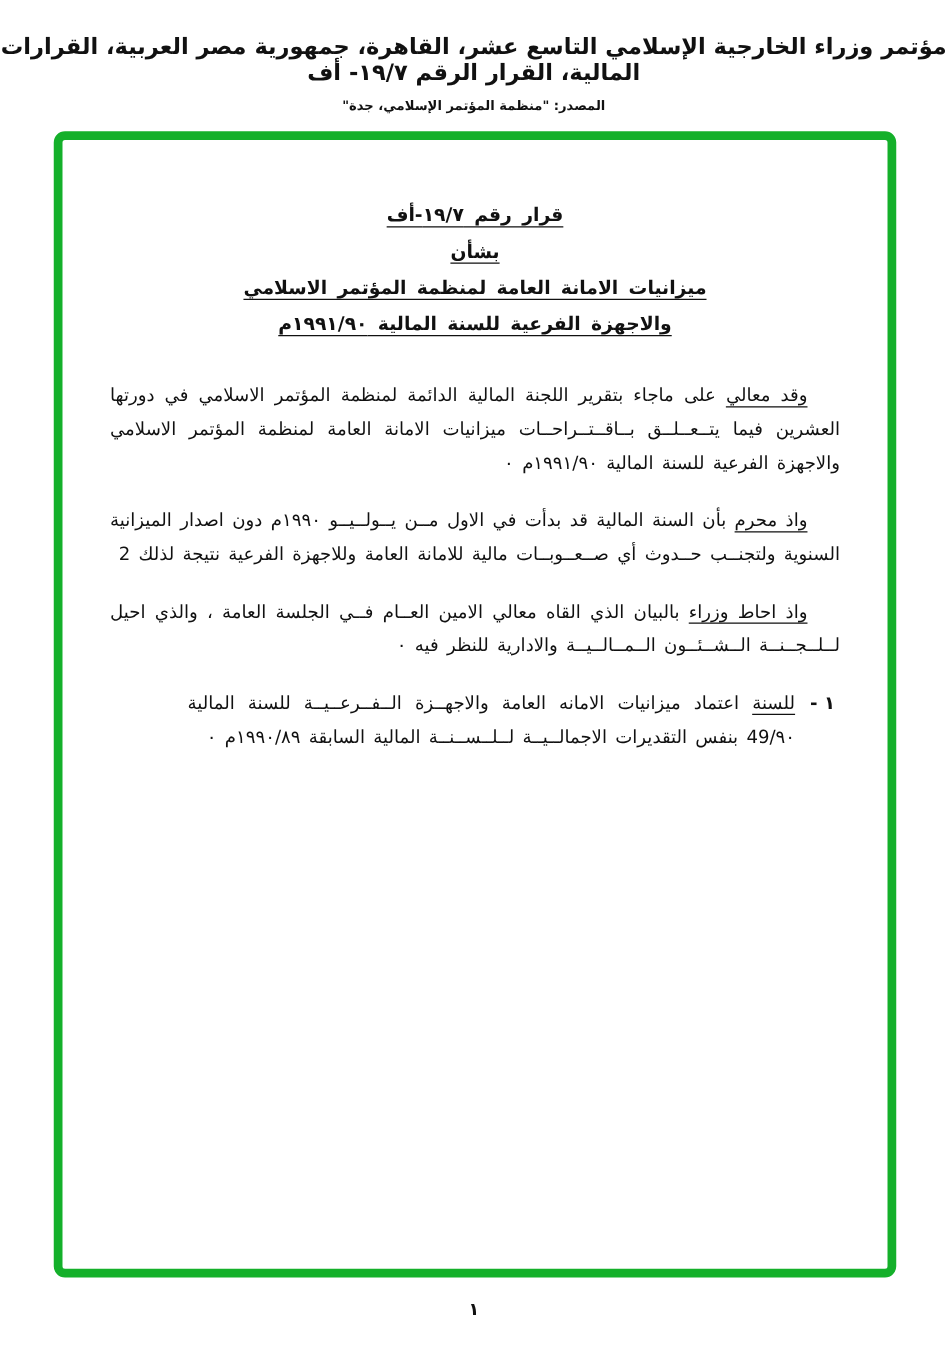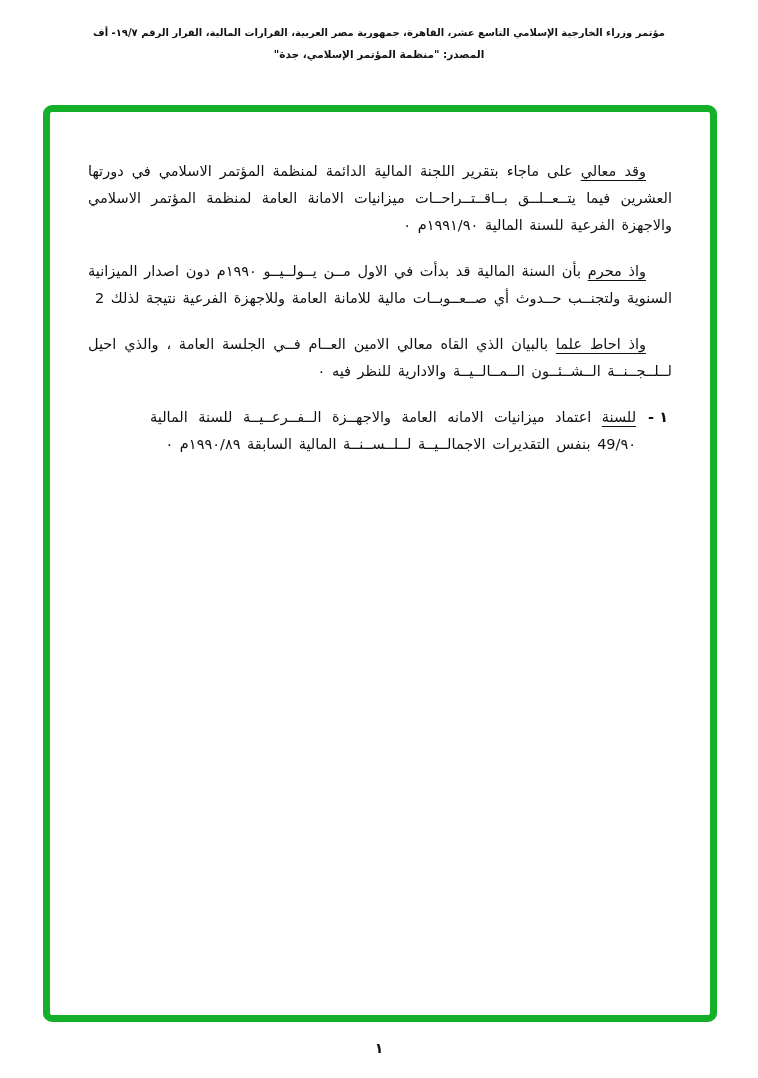--- a/index.html
+++ b/index.html
@@ -15,21 +15,21 @@
     height: 1078px;
     background: #ffffff;
     overflow: hidden;
   }
   .header {
     text-align: center;
     padding-top: 27px;
     font-weight: bold;
     direction: rtl;
   }
-  .header-line1 { font-size: 10px; letter-spacing: 0; }
+  .header-line1 { font-size: 18px; letter-spacing: 0; }
   .header-line2 { font-size: 10.5px; margin-top: 10px; }
 
   .frame {
     position: absolute;
     left: 43px;
     top: 105px;
     width: 660px;
     height: 903px;
     border: 7px solid #14b02a;
     border-radius: 9px;
@@ -88,28 +88,34 @@
 <div class="page">
 
   <div class="header">
     <div class="header-line1">مؤتمر وزراء الخارجية الإسلامي التاسع عشر، القاهرة، جمهورية مصر العربية، القرارات المالية، القرار الرقم ١٩/٧- أف</div>
     <div class="header-line2">المصدر:  "منظمة المؤتمر الإسلامي، جدة"</div>
   </div>
 
   <div class="frame">
     <div class="content">
 
+      <div class="title-block">
+        <div><span class="u">قرار رقم ١٩/٧-أف</span></div>
+        <div><span class="u">بشأن</span></div>
+        <div><span class="u">ميزانيات الامانة العامة لمنظمة المؤتمر الاسلامي</span></div>
+        <div><span class="u">والاجهزة الفرعية للسنة المالية ١٩٩١/٩٠م</span></div>
+      </div>
 
 
       <p class="para"><span class="lead">وقد معالي</span><span> على ماجاء بتقرير اللجنة المالية الدائمة لمنظمة المؤتمر الاسلامي في دورتها العشرين فيما يتــعــلــق بــاقــتــراحــات ميزانيات الامانة العامة لمنظمة المؤتمر الاسلامي والاجهزة الفرعية للسنة المالية ١٩٩١/٩٠م ٠</span></p>
 
       <p class="para"><span class="lead">واذ محرم</span><span> بأن السنة المالية قد بدأت في الاول مــن يــولــيــو ١٩٩٠م دون اصدار الميزانية السنوية ولتجنــب حــدوث أي صــعــوبــات مالية للامانة العامة وللاجهزة الفرعية نتيجة لذلك 2</span></p>
 
 
-      <p class="para"><span class="lead">واذ احاط علما</span><span> بالبيان الذي القاه معالي الامين العــام فــي الجلسة العامة ، والذي احيل لــلــجــنــة الــشــئــون الــمــالــيــة والادارية للنظر فيه ٠</span></p>
+      <p class="para"><span class="lead">واذ احاط وزراء</span><span> بالبيان الذي القاه معالي الامين العــام فــي الجلسة العامة ، والذي احيل لــلــجــنــة الــشــئــون الــمــالــيــة والادارية للنظر فيه ٠</span></p>
 
       <div class="item">
         <span class="item-num">١ -</span>
         <span class="item-text"><span class="lead">للسنة</span><span> اعتماد ميزانيات الامانه العامة والاجهــزة الــفــرعــيــة للسنة المالية 49/٩٠ بنفس التقديرات الاجمالــيــة لــلــســنــة المالية السابقة ١٩٩٠/٨٩م ٠</span></span>
       </div>
 
     </div>
   </div>
 
   <div class="page-number">١</div>

